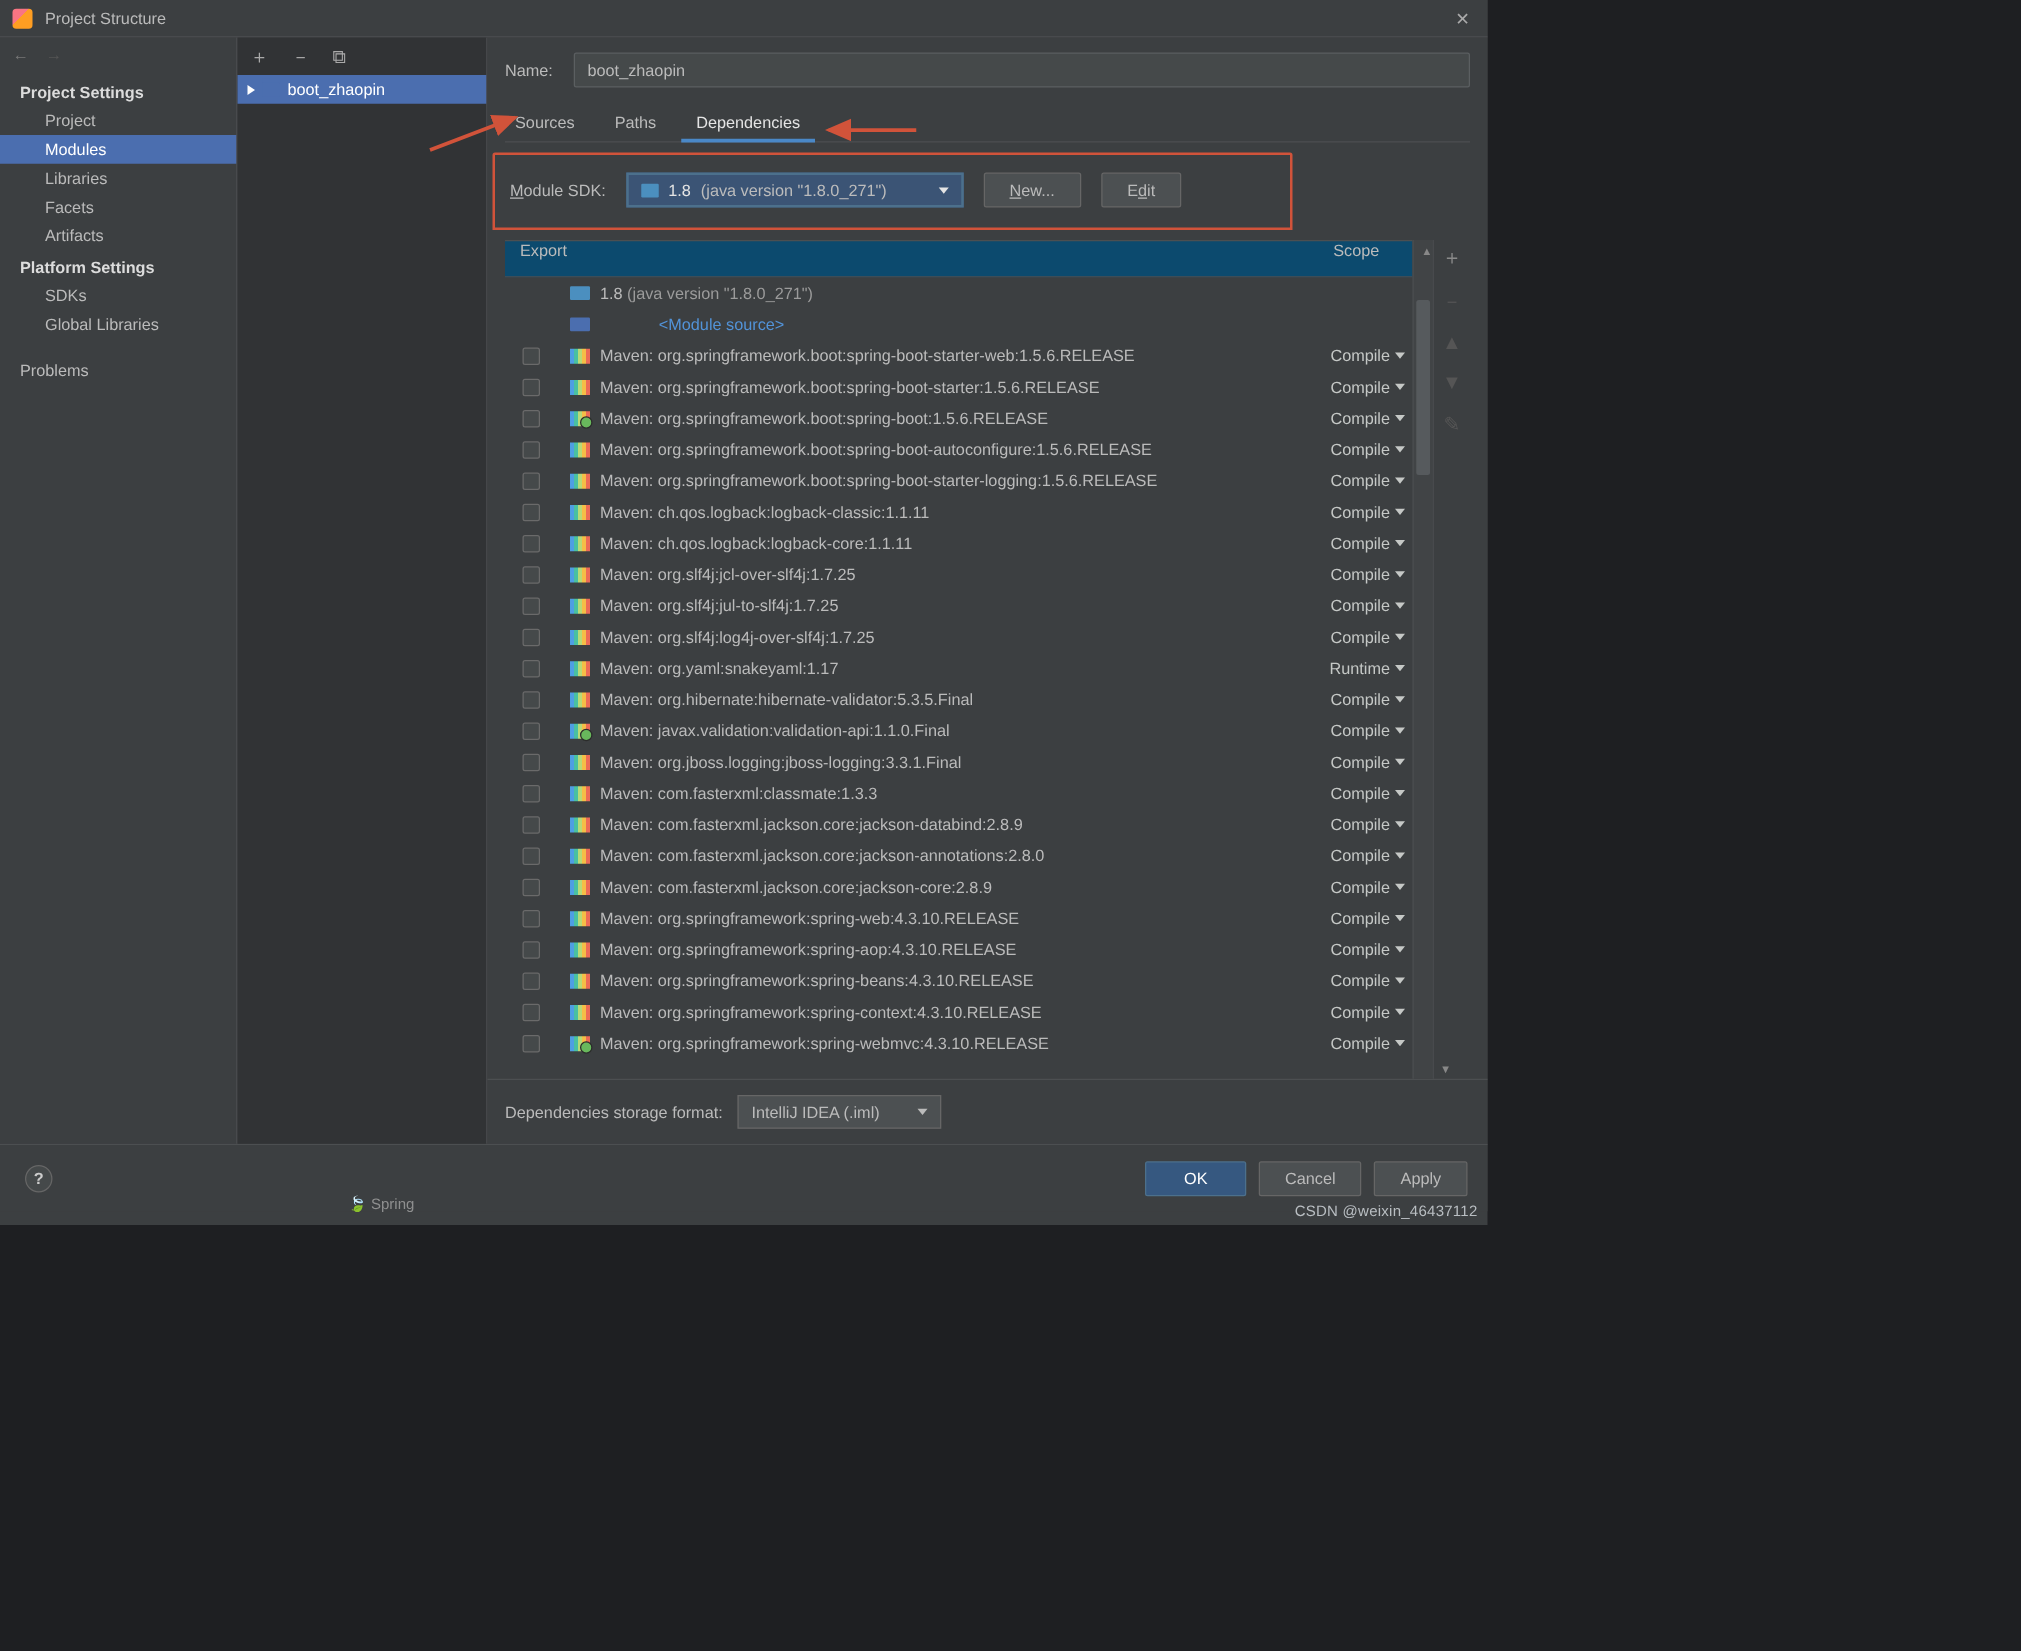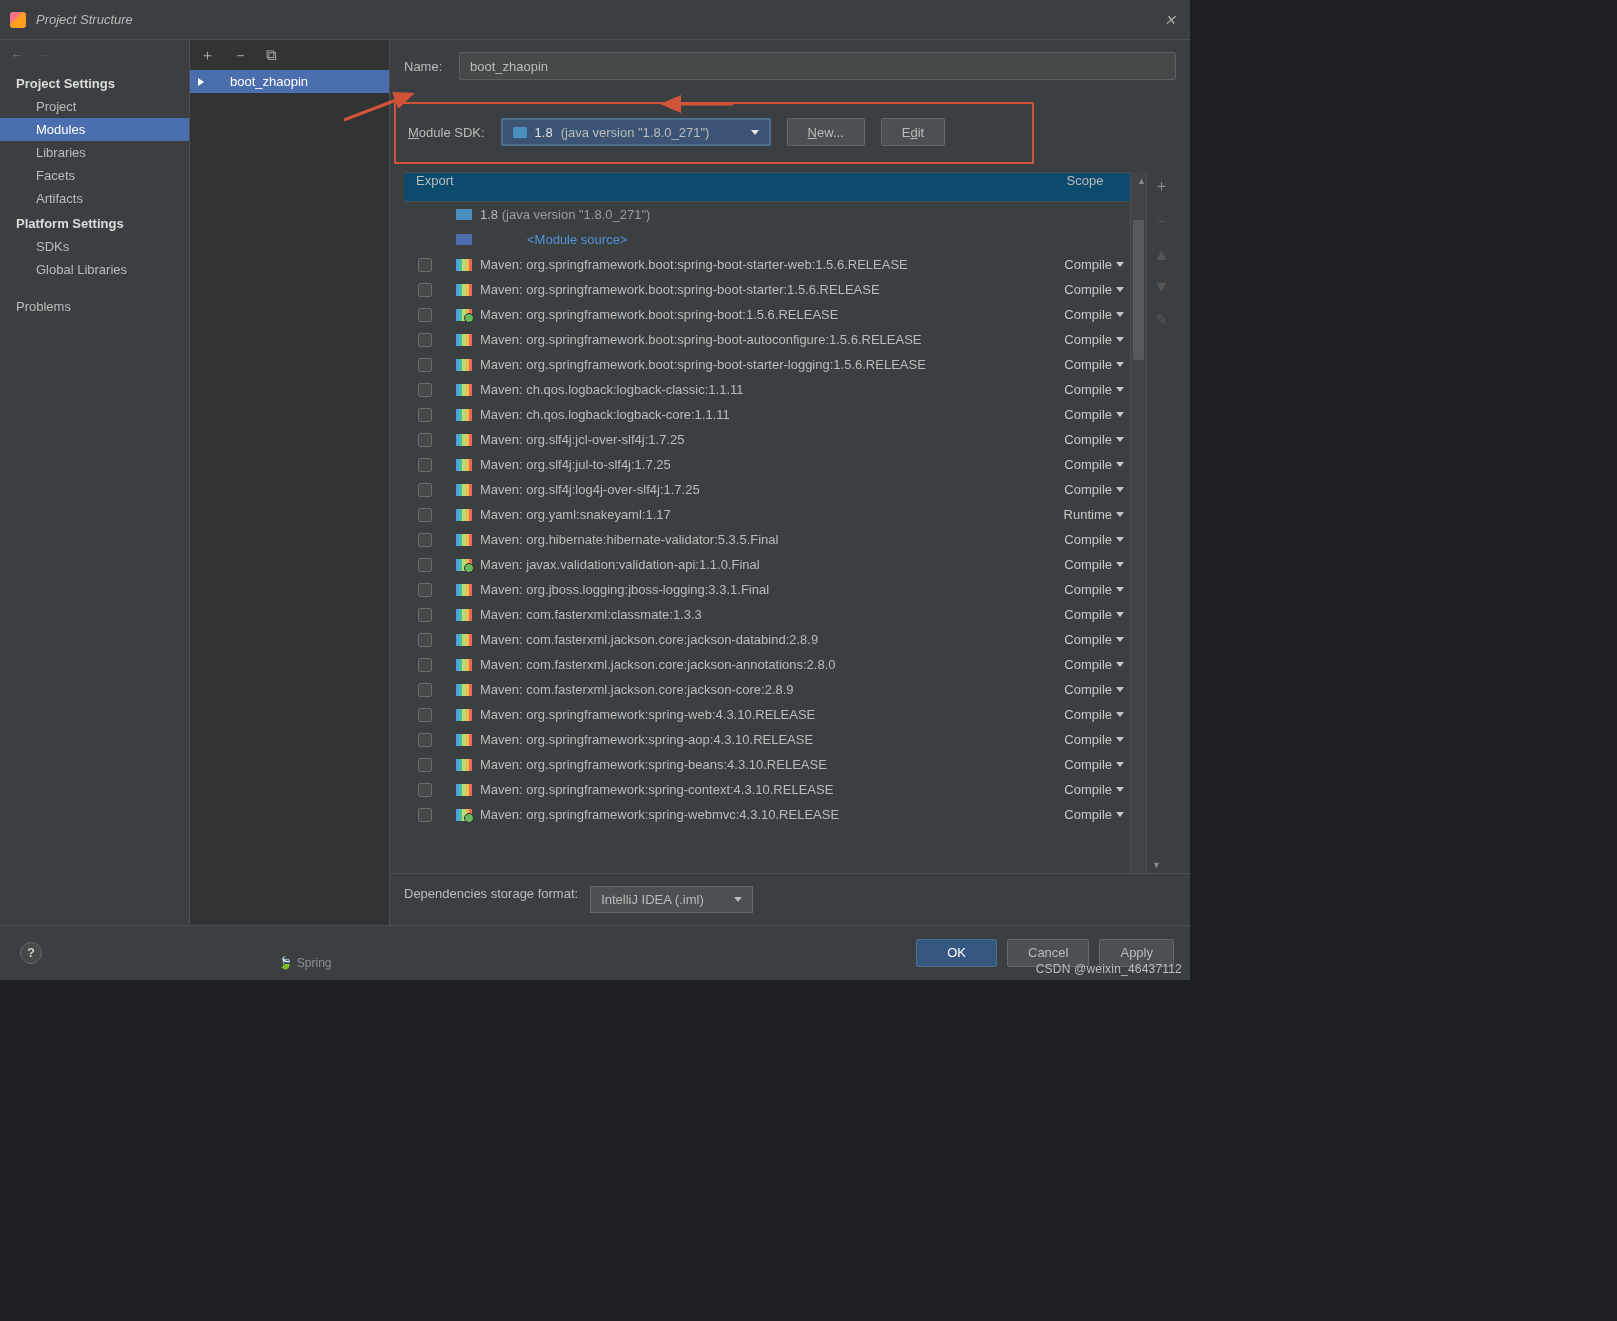--- a/index.html
+++ b/index.html
@@ -17,21 +17,21 @@
     --tab-active:#4a88c7;
     --btn-bg:#4c5052;
     --btn-primary:#365880;
     --btn-primary-border:#4c708c;
     --scope:#c5c8c6;
     --redline:#d1533a;
   }
   *{box-sizing:border-box;}
   html,body{margin:0;padding:0;background:#1e1f22;font-family:"Segoe UI",Arial,sans-serif;font-size:13px;color:var(--text);}
   .window{position:relative;width:1190px;height:980px;background:var(--panel);}
-  .titlebar{height:40px;display:flex;align-items:center;padding:0 10px;background:var(--panel);border-bottom:1px solid var(--border);font-style:italic;}
+  .titlebar{height:30px;display:flex;align-items:center;padding:0 10px;background:var(--panel);border-bottom:1px solid var(--border);}
   .titlebar .logo{width:16px;height:16px;border-radius:3px;background:linear-gradient(135deg,#f97583 0 40%,#ff9e22 40% 100%);margin-right:10px;display:inline-block;}
   .titlebar .title{flex:1;color:var(--text);}
   .titlebar .close{color:#aaa;cursor:pointer;width:20px;text-align:center;font-size:14px;}
   .body{display:flex;height:885px;}
   .sidebar{width:190px;background:var(--panel);border-right:1px solid var(--border);padding-top:6px;}
   .sidebar .nav-arrows{height:24px;padding:0 10px;color:#777;}
   .sidebar .nav-arrows span{margin-right:10px;}
   .sidebar .section-title{padding:6px 16px 4px;color:#dcdcdc;font-weight:bold;}
   .sidebar .item{padding:4px 16px 4px 36px;color:var(--text);cursor:pointer;}
   .sidebar .item.selected{background:var(--selected);color:#fff;}
@@ -78,21 +78,21 @@
   .icon.root::after{content:"";position:absolute;right:-2px;bottom:-2px;width:8px;height:8px;border-radius:50%;background:#68b85c;border:1px solid #2b2b2b;}
   .dep-row .name{flex:1;color:var(--text);white-space:nowrap;overflow:hidden;text-overflow:ellipsis;}
   .dep-row .name .dim{color:var(--text-gray);}
   .dep-row.module .name{color:var(--link);margin-left:47px;}
   .dep-row .scope{width:82px;color:var(--scope);display:flex;align-items:center;justify-content:flex-end;gap:4px;padding-right:6px;}
   .chev{display:inline-block;width:0;height:0;border-left:4px solid transparent;border-right:4px solid transparent;border-top:5px solid currentColor;}
   .side-tools{width:30px;background:var(--panel);border-left:1px solid var(--border);display:flex;flex-direction:column;align-items:center;padding-top:4px;gap:14px;color:#8a8a8a;font-size:16px;}
   .side-scroll{width:16px;background:#414446;border-left:1px solid #4b4e50;position:relative;}
   .side-scroll button{width:100%;height:16px;background:transparent;border:none;color:#888;font-size:9px;}
   .side-scroll .thumb{position:absolute;top:48px;left:2px;right:2px;height:140px;background:#565a5d;border-radius:2px;}
-  .footer-options{padding:12px 14px;border-top:1px solid var(--border);display:flex;gap:12px;}
+  .footer-options{padding:12px 14px;border-top:1px solid var(--border);display:flex;align-items:center;gap:12px;}
   .select2{height:27px;background:var(--btn-bg);border:1px solid #666;display:flex;align-items:center;padding:0 10px;gap:30px;color:var(--text);cursor:pointer;}
   .warn-row{padding:4px 14px 10px;display:flex;align-items:center;gap:8px;color:var(--text);}
   .warn-icon{width:0;height:0;border-left:7px solid transparent;border-right:7px solid transparent;border-bottom:12px solid #c8a93e;position:relative;display:inline-block;}
   .warn-icon::after{content:"!";position:absolute;left:-2px;top:1px;color:#2b2b2b;font-size:10px;font-weight:bold;}
   .dialog-buttons{border-top:1px solid var(--border);height:54px;display:flex;align-items:center;justify-content:flex-end;gap:10px;padding:0 16px;background:var(--panel);}
   .help-circle{position:absolute;left:20px;width:22px;height:22px;border-radius:50%;background:#45494a;display:flex;align-items:center;justify-content:center;color:#ccc;font-weight:bold;border:1px solid #666;}
   .arrow-anno{position:absolute;pointer-events:none;}
   .watermark{position:absolute;right:8px;bottom:4px;color:#b9bec2;font-size:12px;letter-spacing:.2px;}
   .statusbar{position:absolute;left:0;bottom:0;width:600px;height:24px;color:#8e8f8f;font-size:12px;padding-left:10px;display:flex;align-items:center;gap:14px;flex-direction:column;}
   .no-chk .chk{visibility:hidden;}
@@ -143,20 +143,25 @@
 
     <div class="main">
       <div class="main-inner">
         <div class="name-row">
           <label>Name:</label>
           <div class="input">
               <span>boot_zhaopin</span>
             </div>
         </div>
 
+        <div class="tabs">
+          <div class="tab">Sources</div>
+          <div class="tab">Paths</div>
+          <div class="tab active">Dependencies</div>
+        </div>
 
         <div class="sdk-box">
           <label><span class="ul">M</span>odule SDK:</label>
           <div class="select">
             <span class="sdk-icon"></span>
             <span>1.8</span>
             <span class="dim">(java version "1.8.0_271")</span>
             <span class="chev"></span>
           </div>
           <div class="btn"><span class="ul">N</span>ew...</div>

